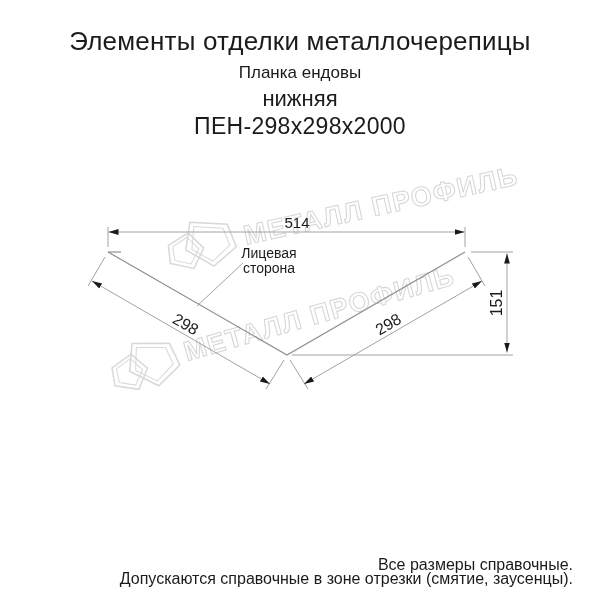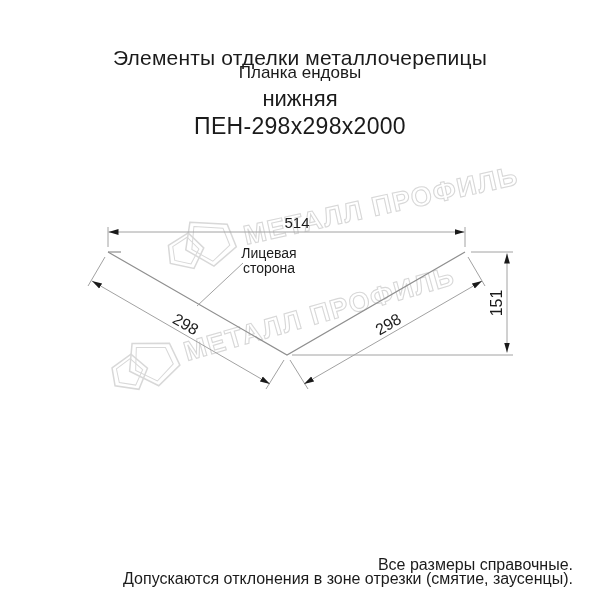--- a/index.html
+++ b/index.html
@@ -1,18 +1,18 @@
 <!DOCTYPE html>
 <html><head>
 <meta charset="utf-8">
 <style>
   html,body{margin:0;padding:0;width:600px;height:600px;background:#ffffff;overflow:hidden;}
   body{font-family:"Liberation Sans", sans-serif;color:#1b1b1b;position:relative;}
   .abs{position:absolute;left:0;width:600px;text-align:center;}
-  .title{top:26px;font-size:21px;letter-spacing:.2px;margin-top:20px;}
+  .title{top:26px;font-size:26px;letter-spacing:.2px;}
   .sub1{top:63px;font-size:17px;}
   .sub2{top:86px;font-size:22px;}
   .code{top:113px;font-size:23px;letter-spacing:.3px;}
   .footer-note{position:absolute;left:13px;font-size:16px;text-align:right;width:560px;}
   .note1{top:556px;}
   .note2{top:570px;}
   svg.diagram{position:absolute;left:0;top:0;}
   .profile{stroke:#8f8f8f;fill:none;stroke-width:1.2;}
   .dim,.ext,.leader{stroke:#a2a2a2;stroke-width:1;fill:none;}
   .dim-label{font-family:"Liberation Sans",sans-serif;font-size:16px;fill:#1b1b1b;text-anchor:middle;}
@@ -89,13 +89,13 @@
     <text class="face-label" x="269" y="273">сторона</text>
   </g>
 </svg>
 
 <div class="abs title">Элементы отделки металлочерепицы</div>
 <div class="abs sub1">Планка ендовы</div>
 <div class="abs sub2">нижняя</div>
 <div class="abs code">ПЕН-298x298x2000</div>
 
 <div class="footer-note note1">Все размеры справочные.</div>
-<div class="footer-note note2">Допускаются отклонения в зоне отрезки (смятие, заусенцы).</div>
+<div class="footer-note note2">Допускаются справочные в зоне отрезки (смятие, заусенцы).</div>
 
 </body></html>

